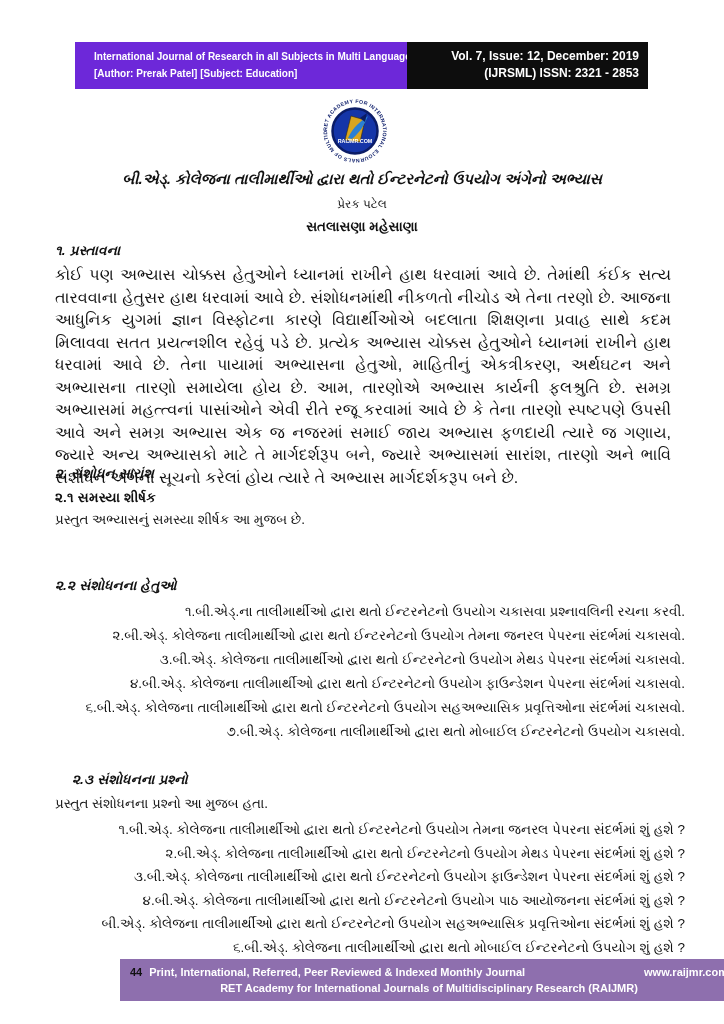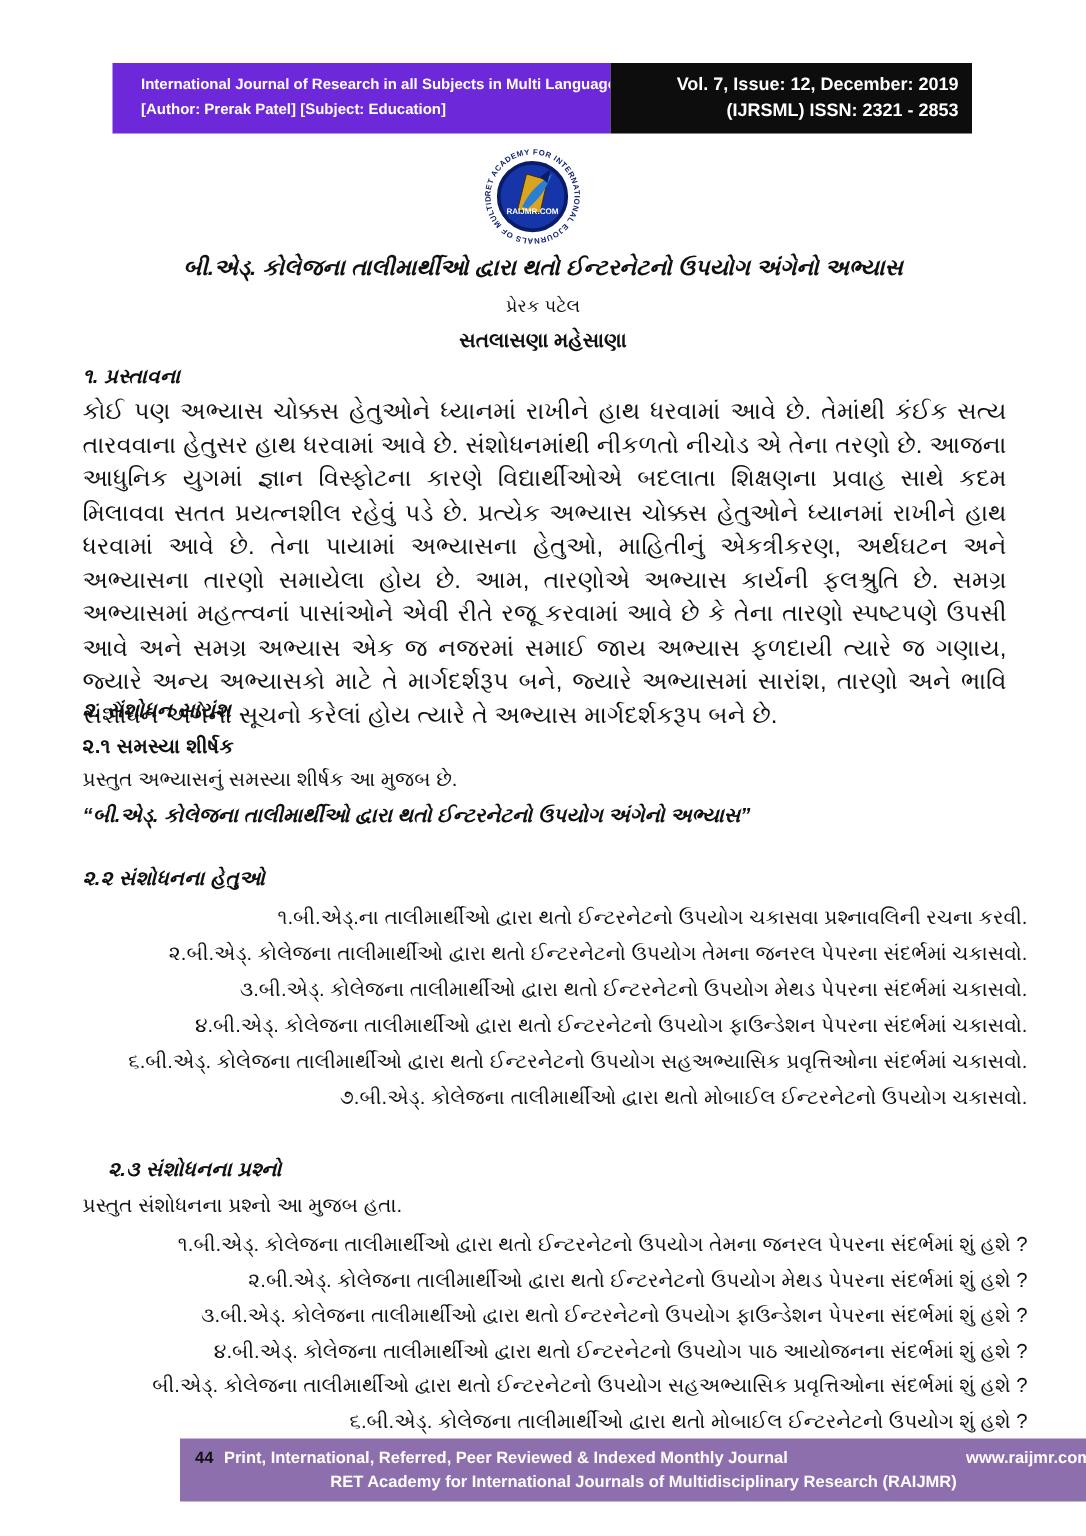--- a/index.html
+++ b/index.html
@@ -91,21 +91,20 @@
   <div class="article-author">પ્રેરક પટેલ</div>
   <div class="article-location">સતલાસણા મહેસાણા</div>
 
   <h2 class="sec-heading" style="top:243px;">૧. પ્રસ્તાવના</h2>
   <p class="body-par" style="top:264px;">કોઈ પણ અભ્યાસ ચોક્કસ હેતુઓને ધ્યાનમાં રાખીને હાથ ધરવામાં આવે છે. તેમાંથી કંઈક સત્ય તારવવાના હેતુસર હાથ ધરવામાં આવે છે. સંશોધનમાંથી નીકળતો નીચોડ એ તેના તરણો છે. આજના આધુનિક યુગમાં જ્ઞાન વિસ્ફોટના કારણે વિદ્યાર્થીઓએ બદલાતા શિક્ષણના પ્રવાહ સાથે કદમ મિલાવવા સતત પ્રયત્નશીલ રહેવું પડે છે. પ્રત્યેક અભ્યાસ ચોક્કસ હેતુઓને ધ્યાનમાં રાખીને હાથ ધરવામાં આવે છે. તેના પાયામાં અભ્યાસના હેતુઓ, માહિતીનું એકત્રીકરણ, અર્થઘટન અને અભ્યાસના તારણો સમાયેલા હોય છે. આમ, તારણોએ અભ્યાસ કાર્યની ફલશ્રુતિ છે. સમગ્ર અભ્યાસમાં મહત્ત્વનાં પાસાંઓને એવી રીતે રજૂ કરવામાં આવે છે કે તેના તારણો સ્પષ્ટપણે ઉપસી આવે અને સમગ્ર અભ્યાસ એક જ નજરમાં સમાઈ જાય અભ્યાસ ફળદાયી ત્યારે જ ગણાય, જ્યારે અન્ય અભ્યાસકો માટે તે માર્ગદર્શરૂપ બને, જ્યારે અભ્યાસમાં સારાંશ, તારણો અને ભાવિ સંશોધન અંગેના સૂચનો કરેલાં હોય ત્યારે તે અભ્યાસ માર્ગદર્શકરૂપ બને છે.</p>
 
   <h2 class="sec-heading" style="top:466px;">૨. સંશોધન સારાંશ</h2>
 
   <h3 class="sec-heading" style="top:490px;font-style:normal;">૨.૧ સમસ્યા શીર્ષક</h3>
   <p class="plain-line" style="top:512px;">પ્રસ્તુત અભ્યાસનું સમસ્યા શીર્ષક આ મુજબ છે.</p>
-  <p class="quote-line" style="top:536px;">“બી.એડ્. કોલેજના તાલીમાર્થીઓ દ્વારા થતો ઈન્ટરનેટનો ઉપયોગ અંગેનો અભ્યાસ”</p>
 
   <h3 class="sec-heading" style="top:578px;">૨.૨ સંશોધનના હેતુઓ</h3>
   <ul class="item-list obj-list" style="top:600px;">
     <li>૧.બી.એડ્.ના તાલીમાર્થીઓ દ્વારા થતો ઈન્ટરનેટનો ઉપયોગ ચકાસવા પ્રશ્નાવલિની રચના કરવી.</li>
     <li>૨.બી.એડ્. કોલેજના તાલીમાર્થીઓ દ્વારા થતો ઈન્ટરનેટનો ઉપયોગ તેમના જનરલ પેપરના સંદર્ભમાં ચકાસવો.</li>
     <li>૩.બી.એડ્. કોલેજના તાલીમાર્થીઓ દ્વારા થતો ઈન્ટરનેટનો ઉપયોગ મેથડ પેપરના સંદર્ભમાં ચકાસવો.</li>
     <li>૪.બી.એડ્. કોલેજના તાલીમાર્થીઓ દ્વારા થતો ઈન્ટરનેટનો ઉપયોગ ફાઉન્ડેશન પેપરના સંદર્ભમાં ચકાસવો.</li>
     <li>૬.બી.એડ્. કોલેજના તાલીમાર્થીઓ દ્વારા થતો ઈન્ટરનેટનો ઉપયોગ સહઅભ્યાસિક પ્રવૃત્તિઓના સંદર્ભમાં ચકાસવો.</li>
     <li>૭.બી.એડ્. કોલેજના તાલીમાર્થીઓ દ્વારા થતો મોબાઈલ ઈન્ટરનેટનો ઉપયોગ ચકાસવો.</li>
   </ul>

